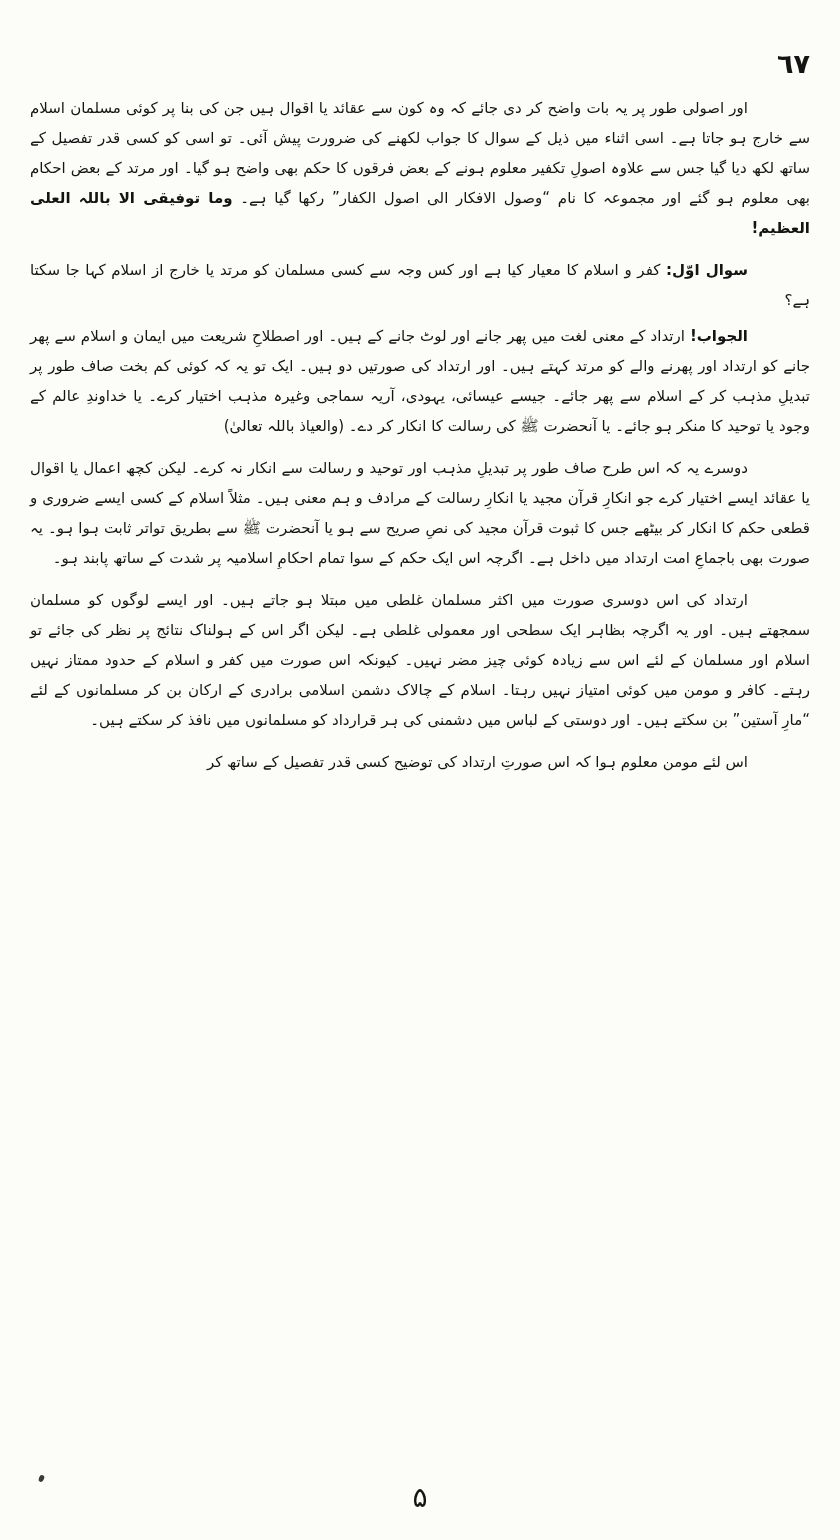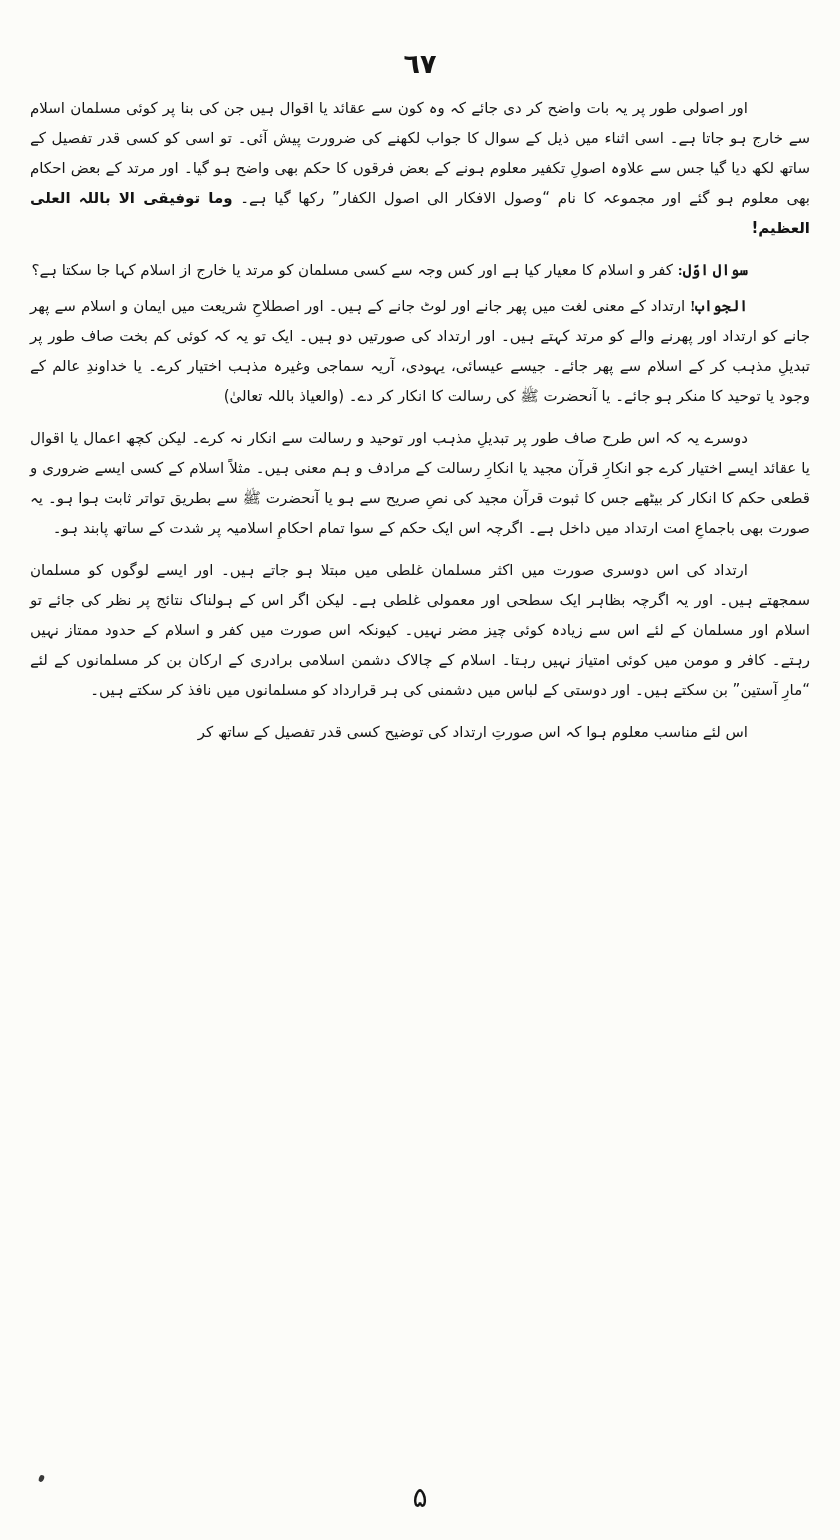--- a/index.html
+++ b/index.html
@@ -14,37 +14,35 @@
     margin: 0 auto;
     background: #fcfcf9;
     box-sizing: border-box;
     padding: 48px 30px 20px 30px;
     direction: rtl;
     font-family: "DejaVu Sans", sans-serif;
     color: #141414;
     overflow: hidden;
   }
   .page-num-top {
-    text-align: center;
     font-size: 27px;
     font-weight: bold;
     margin-bottom: 14px;
     letter-spacing: 2px;
   }
   .para {
     font-size: 15px;
     line-height: 2.0;
     text-align: justify;
     margin: 0 0 12px 0;
     text-indent: 62px;
   }
   .para.no-gap { margin-bottom: 6px; }
   .label {
     font-weight: bold;
-    font-family: Liberation Serif, serif;
   }
   .dua {
     font-weight: bold;
   }
   .page-num-bottom {
     position: absolute;
     bottom: 26px;
     left: 0;
     right: 0;
     text-align: center;
@@ -71,19 +69,19 @@
   <p class="para"><span>اور اصولی طور پر یہ بات واضح کر دی جائے کہ وہ کون سے عقائد یا اقوال ہیں جن کی بنا پر کوئی مسلمان اسلام سے خارج ہو جاتا ہے۔ اسی اثناء میں ذیل کے سوال کا جواب لکھنے کی ضرورت پیش آئی۔ تو اسی کو کسی قدر تفصیل کے ساتھ لکھ دیا گیا جس سے علاوہ اصولِ تکفیر معلوم ہونے کے بعض فرقوں کا حکم بھی واضح ہو گیا۔ اور مرتد کے بعض احکام بھی معلوم ہو گئے اور مجموعہ کا نام “وصول الافکار الی اصول الکفار” رکھا گیا ہے۔</span> <span class="dua">وما توفیقی الا باللہ العلی العظیم!</span></p>
 
   <p class="para no-gap"><span class="label">سوال اوّل:</span> <span>کفر و اسلام کا معیار کیا ہے اور کس وجہ سے کسی مسلمان کو مرتد یا خارج از اسلام کہا جا سکتا ہے؟</span></p>
 
   <p class="para"><span class="label">الجواب!</span> <span>ارتداد کے معنی لغت میں پھر جانے اور لوٹ جانے کے ہیں۔ اور اصطلاحِ شریعت میں ایمان و اسلام سے پھر جانے کو ارتداد اور پھرنے والے کو مرتد کہتے ہیں۔ اور ارتداد کی صورتیں دو ہیں۔ ایک تو یہ کہ کوئی کم بخت صاف طور پر تبدیلِ مذہب کر کے اسلام سے پھر جائے۔ جیسے عیسائی، یہودی، آریہ سماجی وغیرہ مذہب اختیار کرے۔ یا خداوندِ عالم کے وجود یا توحید کا منکر ہو جائے۔ یا آنحضرت ﷺ کی رسالت کا انکار کر دے۔ (والعیاذ باللہ تعالیٰ)</span></p>
 
   <p class="para">دوسرے یہ کہ اس طرح صاف طور پر تبدیلِ مذہب اور توحید و رسالت سے انکار نہ کرے۔ لیکن کچھ اعمال یا اقوال یا عقائد ایسے اختیار کرے جو انکارِ قرآن مجید یا انکارِ رسالت کے مرادف و ہم معنی ہیں۔ مثلاً اسلام کے کسی ایسے ضروری و قطعی حکم کا انکار کر بیٹھے جس کا ثبوت قرآن مجید کی نصِ صریح سے ہو یا آنحضرت ﷺ سے بطریق تواتر ثابت ہوا ہو۔ یہ صورت بھی باجماعِ امت ارتداد میں داخل ہے۔ اگرچہ اس ایک حکم کے سوا تمام احکامِ اسلامیہ پر شدت کے ساتھ پابند ہو۔</p>
 
   <p class="para">ارتداد کی اس دوسری صورت میں اکثر مسلمان غلطی میں مبتلا ہو جاتے ہیں۔ اور ایسے لوگوں کو مسلمان سمجھتے ہیں۔ اور یہ اگرچہ بظاہر ایک سطحی اور معمولی غلطی ہے۔ لیکن اگر اس کے ہولناک نتائج پر نظر کی جائے تو اسلام اور مسلمان کے لئے اس سے زیادہ کوئی چیز مضر نہیں۔ کیونکہ اس صورت میں کفر و اسلام کے حدود ممتاز نہیں رہتے۔ کافر و مومن میں کوئی امتیاز نہیں رہتا۔ اسلام کے چالاک دشمن اسلامی برادری کے ارکان بن کر مسلمانوں کے لئے “مارِ آستین” بن سکتے ہیں۔ اور دوستی کے لباس میں دشمنی کی ہر قرارداد کو مسلمانوں میں نافذ کر سکتے ہیں۔</p>
 
-  <p class="para">اس لئے مناسب معلوم ہوا کہ اس صورتِ ارتداد کی توضیح کسی قدر تفصیل کے ساتھ کر</p>
+  <p class="para">اس لئے مومن معلوم ہوا کہ اس صورتِ ارتداد کی توضیح کسی قدر تفصیل کے ساتھ کر</p>
 
   <span class="scan-speck"></span>
 
   <div class="page-num-bottom">۵</div>
 
 </div>
 
 </body></html>

